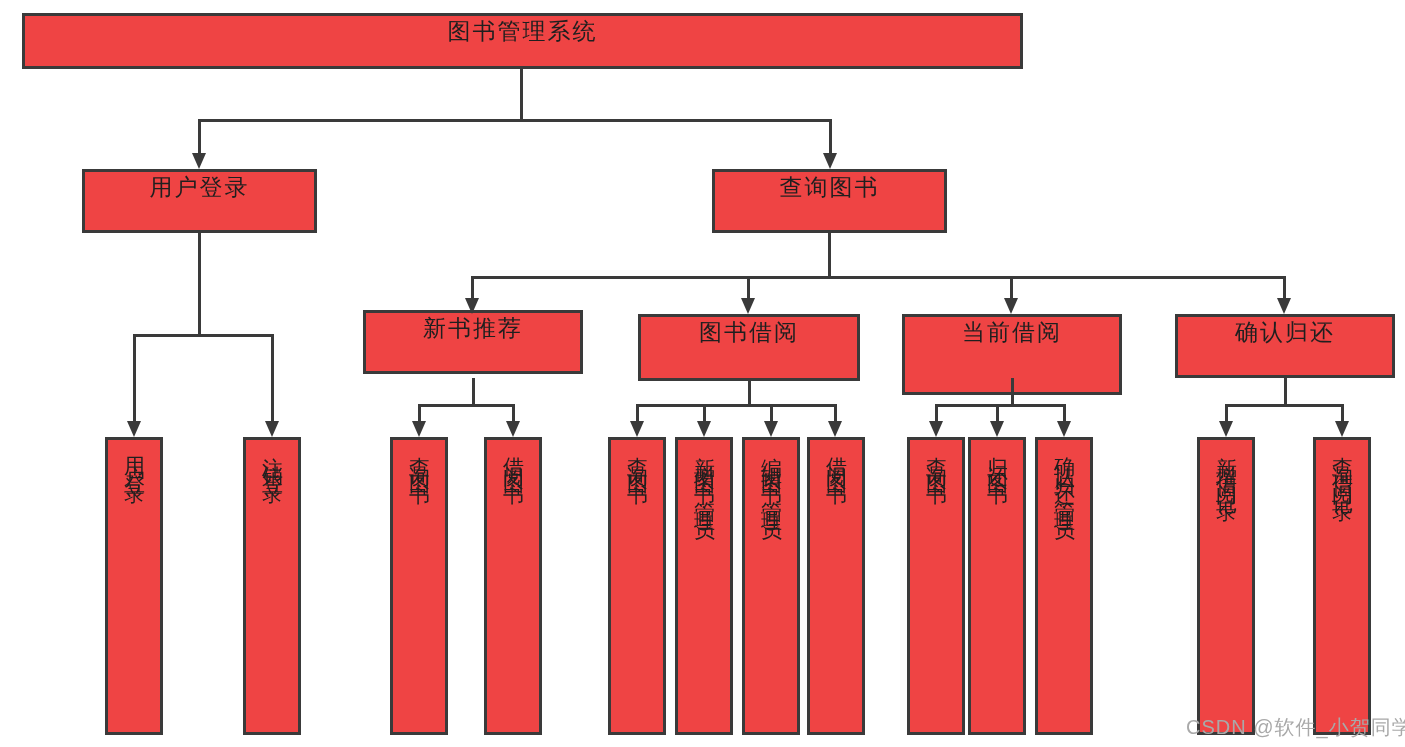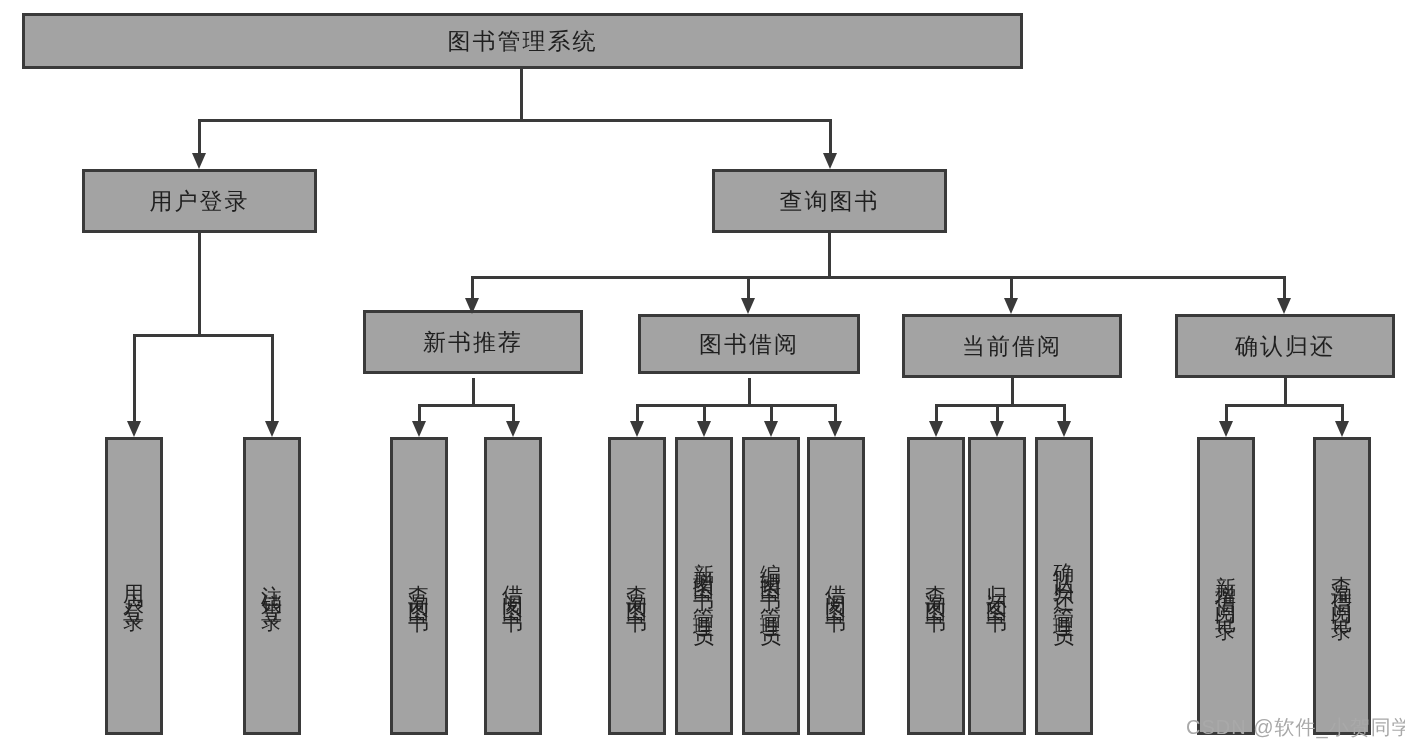--- a/index.html
+++ b/index.html
@@ -12,24 +12,25 @@
   .canvas{
     position:relative;
     width:1405px;height:747px;
     background:var(--bg);
     font-family:"Liberation Sans", sans-serif;
     overflow:hidden;
   }
   .box{
     position:absolute;
     box-sizing:border-box;
-    background:#a3a3a3;
+    background:#ef4444;
     border:3px solid var(--line);
-    display:flex;align-items:center;justify-content:center;
+    display:flex;justify-content:center;
     color:var(--text);
+    font-family:Liberation Serif, serif;
   }
   .box.h span{
     font-size:23px;
     letter-spacing:2px;
     white-space:nowrap;
   }
   .box.v span{
     writing-mode:vertical-rl;
     font-size:21px;
     letter-spacing:9px;
@@ -64,24 +65,24 @@
   <div class="box h" style="left:82px;top:169px;width:235px;height:64px">
     <span>用户登录</span>
   </div>
   <div class="box h" style="left:712px;top:169px;width:235px;height:64px">
     <span>查询图书</span>
   </div>
 
   <div class="box h" style="left:363px;top:310px;width:220px;height:64px">
     <span>新书推荐</span>
   </div>
-  <div class="box h" style="left:638px;top:314px;width:222px;height:60px">
+  <div class="box h" style="left:638px;top:314px;width:222px;height:67px">
     <span>图书借阅</span>
   </div>
-  <div class="box h" style="left:902px;top:314px;width:220px;height:64px">
+  <div class="box h" style="left:902px;top:314px;width:220px;height:81px">
     <span>当前借阅</span>
   </div>
   <div class="box h" style="left:1175px;top:314px;width:220px;height:64px">
     <span>确认归还</span>
   </div>
 
   <div class="box v" style="left:105px;top:437px;width:58px;height:298px">
     <span>用户登录</span>
   </div>
   <div class="box v" style="left:243px;top:437px;width:58px;height:298px">

